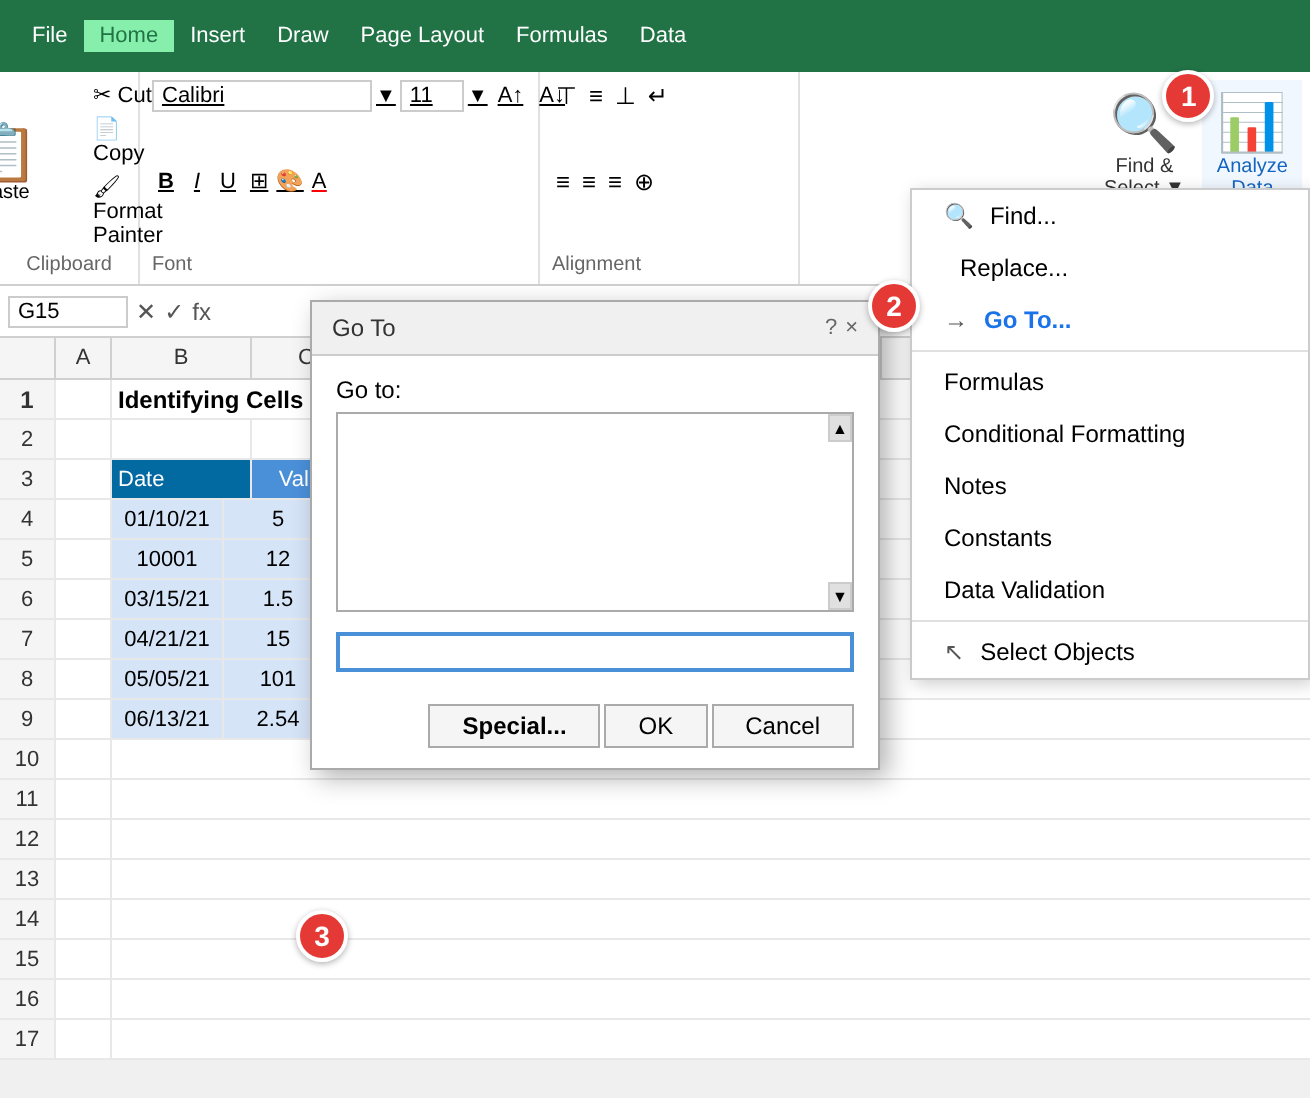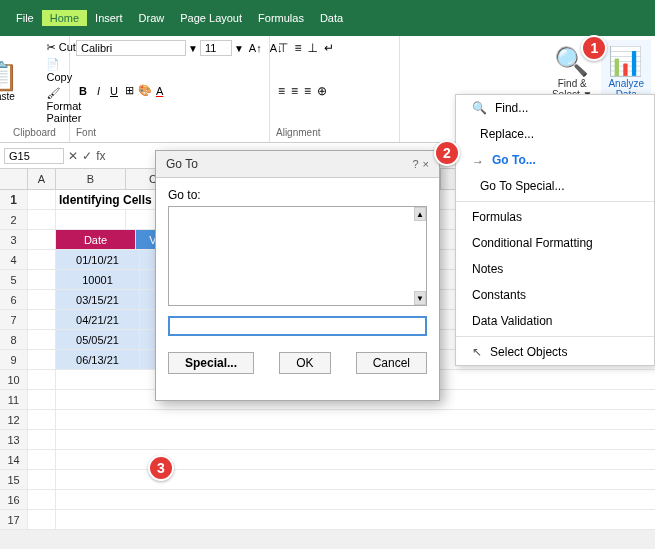--- a/index.html
+++ b/index.html
@@ -1,40 +1,40 @@
 <!DOCTYPE html>
 <html><head>
   <meta charset="utf-8">
   <style>
     * { box-sizing: border-box; margin: 0; padding: 0; font-family: 'Segoe UI', Arial, sans-serif; }
     body { width: 655px; height: 549px; overflow: hidden; background: #f0f0f0; }
 
     
     .ribbon { background: #217346; height: 36px; display: flex; align-items: center; padding: 0 8px; }
     .ribbon-tab { color: white; font-size: 11px; padding: 2px 8px; cursor: pointer; }
-    .ribbon-tab.active { background: #bef264; color: #217346; }
+    .ribbon-tab.active { background: #86efac; color: #217346; }
 
     .ribbon-bar { background: white; border-bottom: 1px solid #d0d0d0; display: flex; align-items: stretch; min-height: 90px; position: relative; }
 
     .ribbon-group { display: flex; flex-direction: column; align-items: center; padding: 4px 6px; border-right: 1px solid #e0e0e0; justify-content: space-between; }
 
     .clipboard-group { width: 70px; }
     .font-group { width: 200px; }
     .alignment-group { width: 130px; }
 
     .group-label { font-size: 10px; color: #666; margin-top: 2px; }
 
     
     .paste-area { display: flex; flex-direction: row; align-items: center; gap: 2px; }
     .paste-btn { display: flex; flex-direction: column; align-items: center; cursor: pointer; }
     .cut-copy-area { display: flex; flex-direction: column; gap: 2px; }
     .small-btn { font-size: 11px; cursor: pointer; padding: 1px 3px; margin-left: 22px; }
 
     
-    .font-row { display: flex; align-items: center; gap: 2px; width: 100%; }
+    .font-row { display: flex; align-items: center; gap: 2px; width: 100%; text-decoration: underline; }
     .font-name-box { border: 1px solid #ccc; font-size: 11px; padding: 1px 4px; width: 110px; }
     .font-size-box { border: 1px solid #ccc; font-size: 11px; padding: 1px 4px; width: 32px; }
     .format-btn { font-size: 11px; cursor: pointer; padding: 1px 3px; border: none; background: none; }
     .format-btn.bold { font-weight: bold; }
     .format-btn.italic { font-style: italic; }
     .format-btn.underline { text-decoration: underline; }
 
     
     .align-row { display: flex; align-items: center; gap: 2px; }
     .align-btn { font-size: 12px; cursor: pointer; padding: 1px 2px; }
@@ -57,23 +57,23 @@
     
     .spreadsheet { display: flex; flex-direction: column; flex: 1; background: white; }
     .col-headers { display: flex; border-bottom: 1px solid #d0d0d0; background: #f5f5f5; }
     .corner-cell { width: 28px; min-width: 28px; border-right: 1px solid #d0d0d0; background: #f5f5f5; height: 20px; }
     .col-header { font-size: 11px; text-align: center; border-right: 1px solid #d0d0d0; height: 20px; line-height: 20px; color: #333; background: #f5f5f5; }
     .row { display: flex; border-bottom: 1px solid #e8e8e8; height: 20px; }
     .row-num { width: 28px; min-width: 28px; font-size: 11px; text-align: center; border-right: 1px solid #d0d0d0; background: #f5f5f5; line-height: 20px; color: #333; }
     .cell { font-size: 11px; border-right: 1px solid #e8e8e8; line-height: 20px; padding: 0 3px; overflow: hidden; white-space: nowrap; }
 
     
-    .cell-date { background: #be185d; color: white; text-align: center; width: 80px; }
+    .cell-date { background: #0369a1; color: white; width: 70px; }
     .cell-value { background: #4a90d9; color: white; text-align: center; width: 55px; }
-    .cell-data { background: #d6e4f7; text-align: center; width: 84px; }
+    .cell-data { background: #d6e4f7; text-align: center; width: 56px; }
     .cell-data-val { background: #d6e4f7; text-align: center; width: 55px; }
 
     .col-a { width: 28px; }
     .col-b { width: 70px; }
     .col-c { width: 55px; }
     .col-d { width: 65px; }
 
     
     .title-row .cell { font-weight: bold; font-size: 12px; }
 
@@ -130,21 +130,21 @@
     .dialog-controls { display: flex; gap: 4px; }
     .dialog-btn-small { font-size: 11px; cursor: pointer; color: #666; border: none; background: none; }
     .dialog-body { padding: 10px 12px; }
     .dialog-label { font-size: 12px; margin-bottom: 4px; }
     .dialog-listbox { border: 1px solid #aaa; height: 100px; width: 100%; margin-bottom: 10px; background: white; display: flex; flex-direction: column; }
     .dialog-listbox-scroll { flex: 1; overflow: hidden; position: relative; }
     .scroll-up { position: absolute; right: 0; top: 0; width: 12px; height: 14px; background: #e0e0e0; border: 1px solid #ccc; display: flex; align-items: center; justify-content: center; font-size: 8px; cursor: pointer; }
     .scroll-down { position: absolute; right: 0; bottom: 0; width: 12px; height: 14px; background: #e0e0e0; border: 1px solid #ccc; display: flex; align-items: center; justify-content: center; font-size: 8px; cursor: pointer; }
     .ref-label { font-size: 12px; margin-bottom: 3px; }
     .ref-input { border: 2px solid #4a90d9; width: 100%; font-size: 12px; padding: 1px 3px; outline: none; }
-    .dialog-footer { padding: 6px 12px 26px; display: flex; gap: 2px; justify-content: space-between; }
+    .dialog-footer { padding: 6px 12px 10px; display: flex; gap: 2px; justify-content: flex-end; }
     .dialog-footer-btn {
       padding: 3px 16px;
       font-size: 12px;
       cursor: pointer;
       border: 1px solid #aaa;
       background: #f5f5f5;
     }
     .dialog-footer-btn.special { font-weight: bold; }
     .dialog-footer-btn.ok { background: #f5f5f5; }
     .badge-pos-1 { position: absolute; top: -5px; right: -8px; z-index: 10; }
@@ -254,24 +254,20 @@
       <span>Find...</span>
     </div>
     <div class="menu-item">
       <span class="menu-icon"> </span>
       <span>Replace...</span>
     </div>
     <div class="menu-item highlighted" style="color:#1a73e8;">
       <span class="menu-icon">→</span>
       <span>Go To...</span>
     </div>
-    <div class="menu-item">
-      <span class="menu-icon"> </span>
-      <span>Go To Special...</span>
-    </div>
     <div class="menu-divider"></div>
     <div class="menu-item">
       <span>Formulas</span>
     </div>
     <div class="menu-item">
       <span>Conditional Formatting</span>
     </div>
     <div class="menu-item">
       <span>Notes</span>
     </div>

